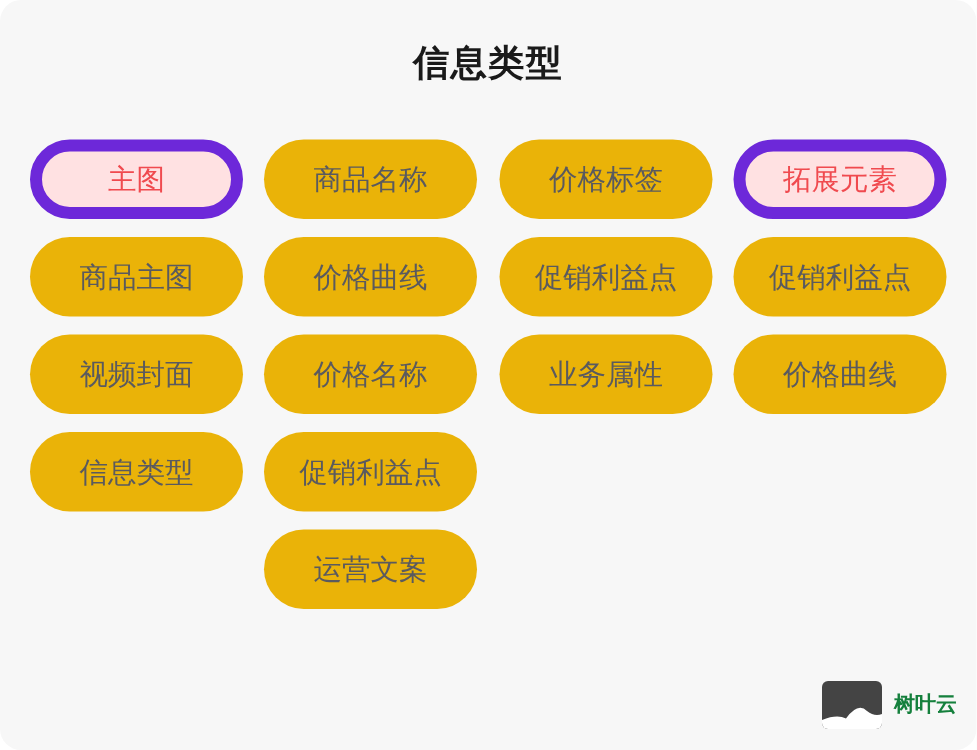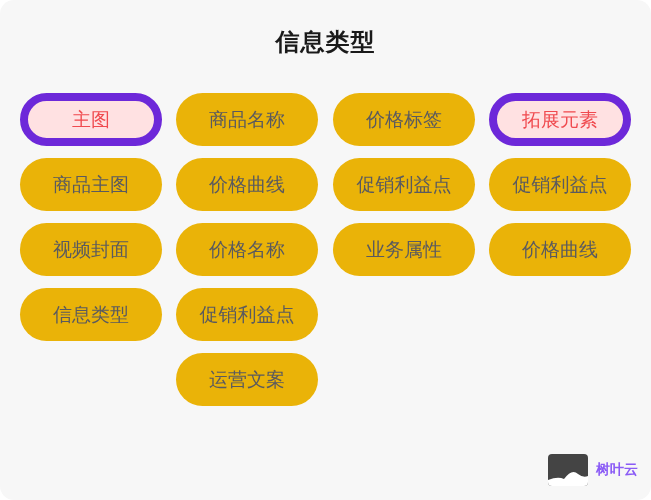--- a/index.html
+++ b/index.html
@@ -6,21 +6,21 @@
   body { width:651px; height:500px; overflow:hidden; position:relative; font-family:"DejaVu Sans", "Liberation Sans", sans-serif; }
   .card { position:absolute; left:0; top:0; width:651px; height:500px; background:#f7f7f7; border-radius:14px; }
   .title { position:absolute; left:0; right:0; top:26px; text-align:center; font-size:24px; font-weight:bold; color:#1a1a1a; letter-spacing:1px; }
   .col { position:absolute; top:93px; width:142px; }
   .pill { height:53px; border-radius:27px; display:flex; align-items:center; justify-content:center; font-size:19px; margin-bottom:12px; box-sizing:border-box; }
   .pill.head { background:#ffe1e2; color:#f04a4f; border:8px solid #6d28d9; }
   .pill.item { background:#eab308; color:#5a5a5f; }
   .logo { position:absolute; left:548px; top:454px; display:flex; align-items:center; }
   .logo-box { width:40px; height:32px; background:#444; border-radius:4px; position:relative; overflow:hidden; }
   .logo-box .ai { position:absolute; left:4px; top:1px; color:#fff; font-size:10px; font-weight:bold; font-family:"Liberation Sans", sans-serif;margin-left:46px; }
-  .logo-text { margin-left:8px; font-size:14px; color:#8b5cf6; font-weight:bold; }
+  .logo-text { margin-left:8px; font-size:14px; color:#15803d; font-weight:bold; }
 </style>
 </head>
 <body>
 
 <div class="card">
   <div class="title">信息类型</div>
 
   <div class="col" style="left:20px">
     <div class="pill head">主图</div>
     <div class="pill item">商品主图</div>

